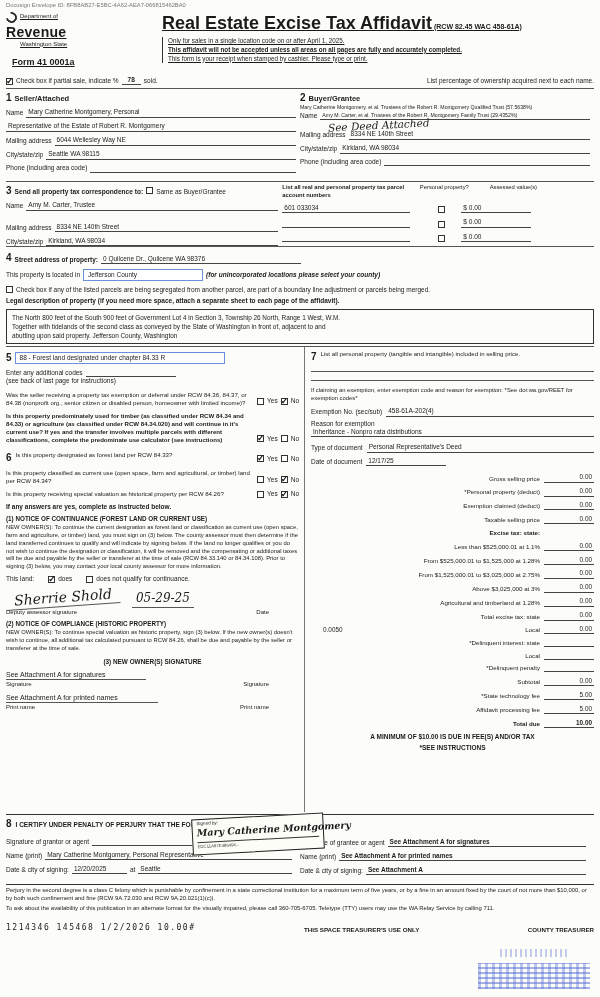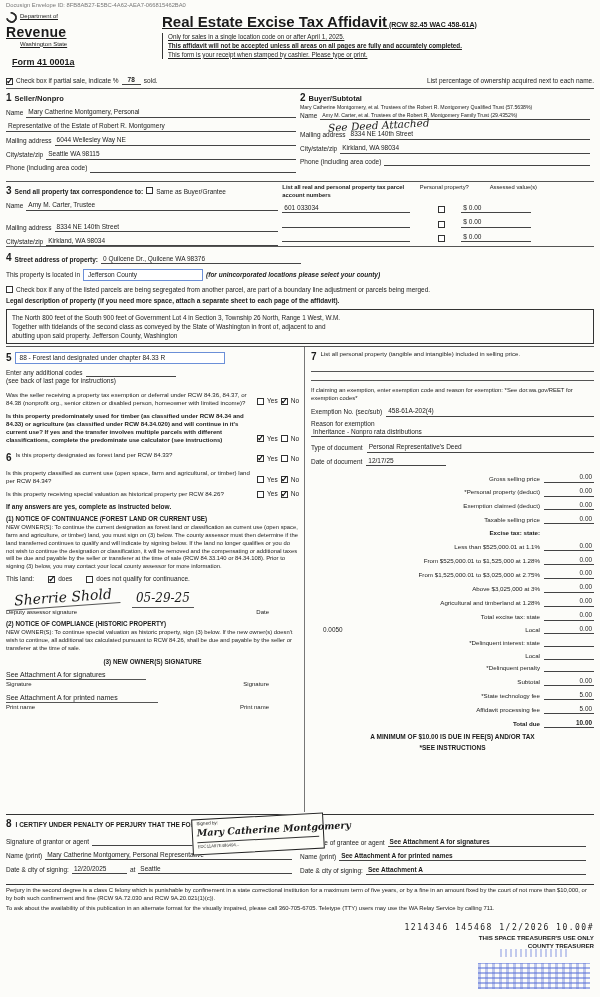--- a/index.html
+++ b/index.html
@@ -13,21 +13,21 @@
   .docusign{color:#777;font-size:5.8px;}
   .hdr{display:flex;gap:8px;margin-top:2px;min-height:60px;text-decoration:underline;}
   .hdr-left{width:148px;}
   .logo-top{display:flex;align-items:center;gap:3px;}
   .swoosh{width:11px;height:11px;border:2px solid #2b2b2b;border-radius:50%;border-left-color:transparent;transform:rotate(35deg);flex:none;}
   .logo-small{font-size:6px;}
   .logo-big{font-size:14px;font-weight:bold;letter-spacing:.3px;}
   .logo-sub{font-size:6px;margin-left:14px;}
   .form-no{font-weight:bold;font-size:9px;margin-top:8px;margin-left:6px;}
   .hdr-right{flex:1;}
-  .title{font-size:15px;font-weight:bold;}
+  .title{font-size:18px;font-weight:bold;}
   .title-rcw{font-size:7px;font-weight:bold;}
   .notes{border-left:1px solid #333;padding-left:5px;margin-top:2px;font-size:6.3px;line-height:1.4;}
   .partial-row{display:flex;justify-content:space-between;align-items:flex-end;margin-top:4px;padding-bottom:3px;border-bottom:1px solid #555;}
   .pl{display:flex;align-items:flex-end;gap:3px;}
   .uval{border-bottom:1px solid #444;padding:0 6px;font-weight:bold;}
   .cols2{display:flex;}
   .party{width:50%;padding:2px 4px 4px 0;min-height:92px;position:relative;}
   .sechead{display:flex;align-items:baseline;gap:3px;}
   .secnum{font-size:10px;font-weight:bold;}
   .sectitle{font-weight:bold;font-size:7.5px;}
@@ -74,21 +74,21 @@
   .sec8{border-top:1.5px solid #333;margin-top:2px;padding-top:2px;position:relative;min-height:66px;}
   .certline{display:flex;align-items:baseline;gap:4px;}
   .sigbox{position:absolute;left:186px;top:1px;width:132px;height:36px;border:1.3px solid #222;background:#fdfdf8;transform:rotate(-3deg);padding:1px 4px;z-index:2;}
   .signedby{font-size:4.6px;display:block;}
   .script{font-family:"DejaVu Serif",serif;font-style:italic;font-weight:bold;font-size:9.5px;white-space:nowrap;}
   .sigcode{font-size:4.3px;border-top:1px solid #333;margin-top:3px;padding-top:1px;color:#333;}
   .s8cols{display:flex;margin-top:3px;}
   .s8col{width:50%;padding-right:8px;}
   .perjury{border-top:1px solid #333;margin-top:4px;padding-top:2px;font-size:5.9px;line-height:1.35;}
   .altfmt{font-size:5.9px;margin-top:2px;line-height:1.35;}
-  .footline{display:flex;justify-content:space-between;align-items:flex-end;margin-top:10px;flex-direction:column;}
+  .footline{display:flex;justify-content:space-between;align-items:flex-end;margin-top:10px;}
   .stampline{font-family:"DejaVu Sans Mono",monospace;font-size:8px;letter-spacing:1.5px;}
   .treas{font-weight:bold;font-size:6.2px;}
   .bluestamp{position:absolute;right:10px;bottom:8px;width:112px;height:26px;opacity:.75;
     background:repeating-linear-gradient(0deg,rgba(40,70,205,.55) 0 2px,transparent 2px 5px),
                repeating-linear-gradient(90deg,rgba(40,70,205,.4) 0 3px,transparent 3px 7px);}
   .bluestamp2{position:absolute;right:30px;bottom:40px;width:70px;height:8px;opacity:.55;
     background:repeating-linear-gradient(90deg,rgba(40,70,205,.5) 0 2px,transparent 2px 5px);}
 </style>
 </head>
 <body>
@@ -127,21 +127,21 @@
       <span class="uval">78</span>
       <span>sold.</span>
     </div>
     <div>List percentage of ownership acquired next to each name.</div>
   </div>
 
   <div class="cols2">
     <div class="party">
       <div class="sechead">
         <span class="secnum">1</span>
-        <span class="sectitle">Seller/Nonpro</span>
+        <span class="sectitle">Seller/Attached</span>
       </div>
       <div class="frow">
           <span class="flabel">Name</span>
         <span class="fval">Mary Catherine Montgomery, Personal</span>
         </div>
       <div class="frow">
           <span class="fval">Representative of the Estate of Robert R. Montgomery</span>
         </div>
       <div class="frow">
           <span class="flabel">Mailing address</span>
@@ -152,21 +152,21 @@
         <span class="fval">Seattle WA 98115</span>
         </div>
       <div class="frow">
           <span class="flabel">Phone (including area code)</span>
         <span class="fval"></span>
         </div>
     </div>
     <div class="party">
       <div class="sechead">
         <span class="secnum">2</span>
-        <span class="sectitle">Buyer/Subtotal</span>
+        <span class="sectitle">Buyer/Grantee</span>
       </div>
       <div class="tiny">Mary Catherine Montgomery, et al. Trustees of the Robert R. Montgomery Qualified Trust (57.5638%)</div>
       <div class="frow" style="margin-top:1px;">
           <span class="flabel">Name</span>
         <span class="fval tiny">Amy M. Carter, et al. Trustees of the Robert R. Montgomery Family Trust (29.4352%)</span>
         </div>
       <div class="handnote">See Deed Attached</div>
       <div class="frow" style="margin-top:10px;">
           <span class="flabel">Mailing address</span>
         <span class="fval">8334 NE 140th Street</span>

